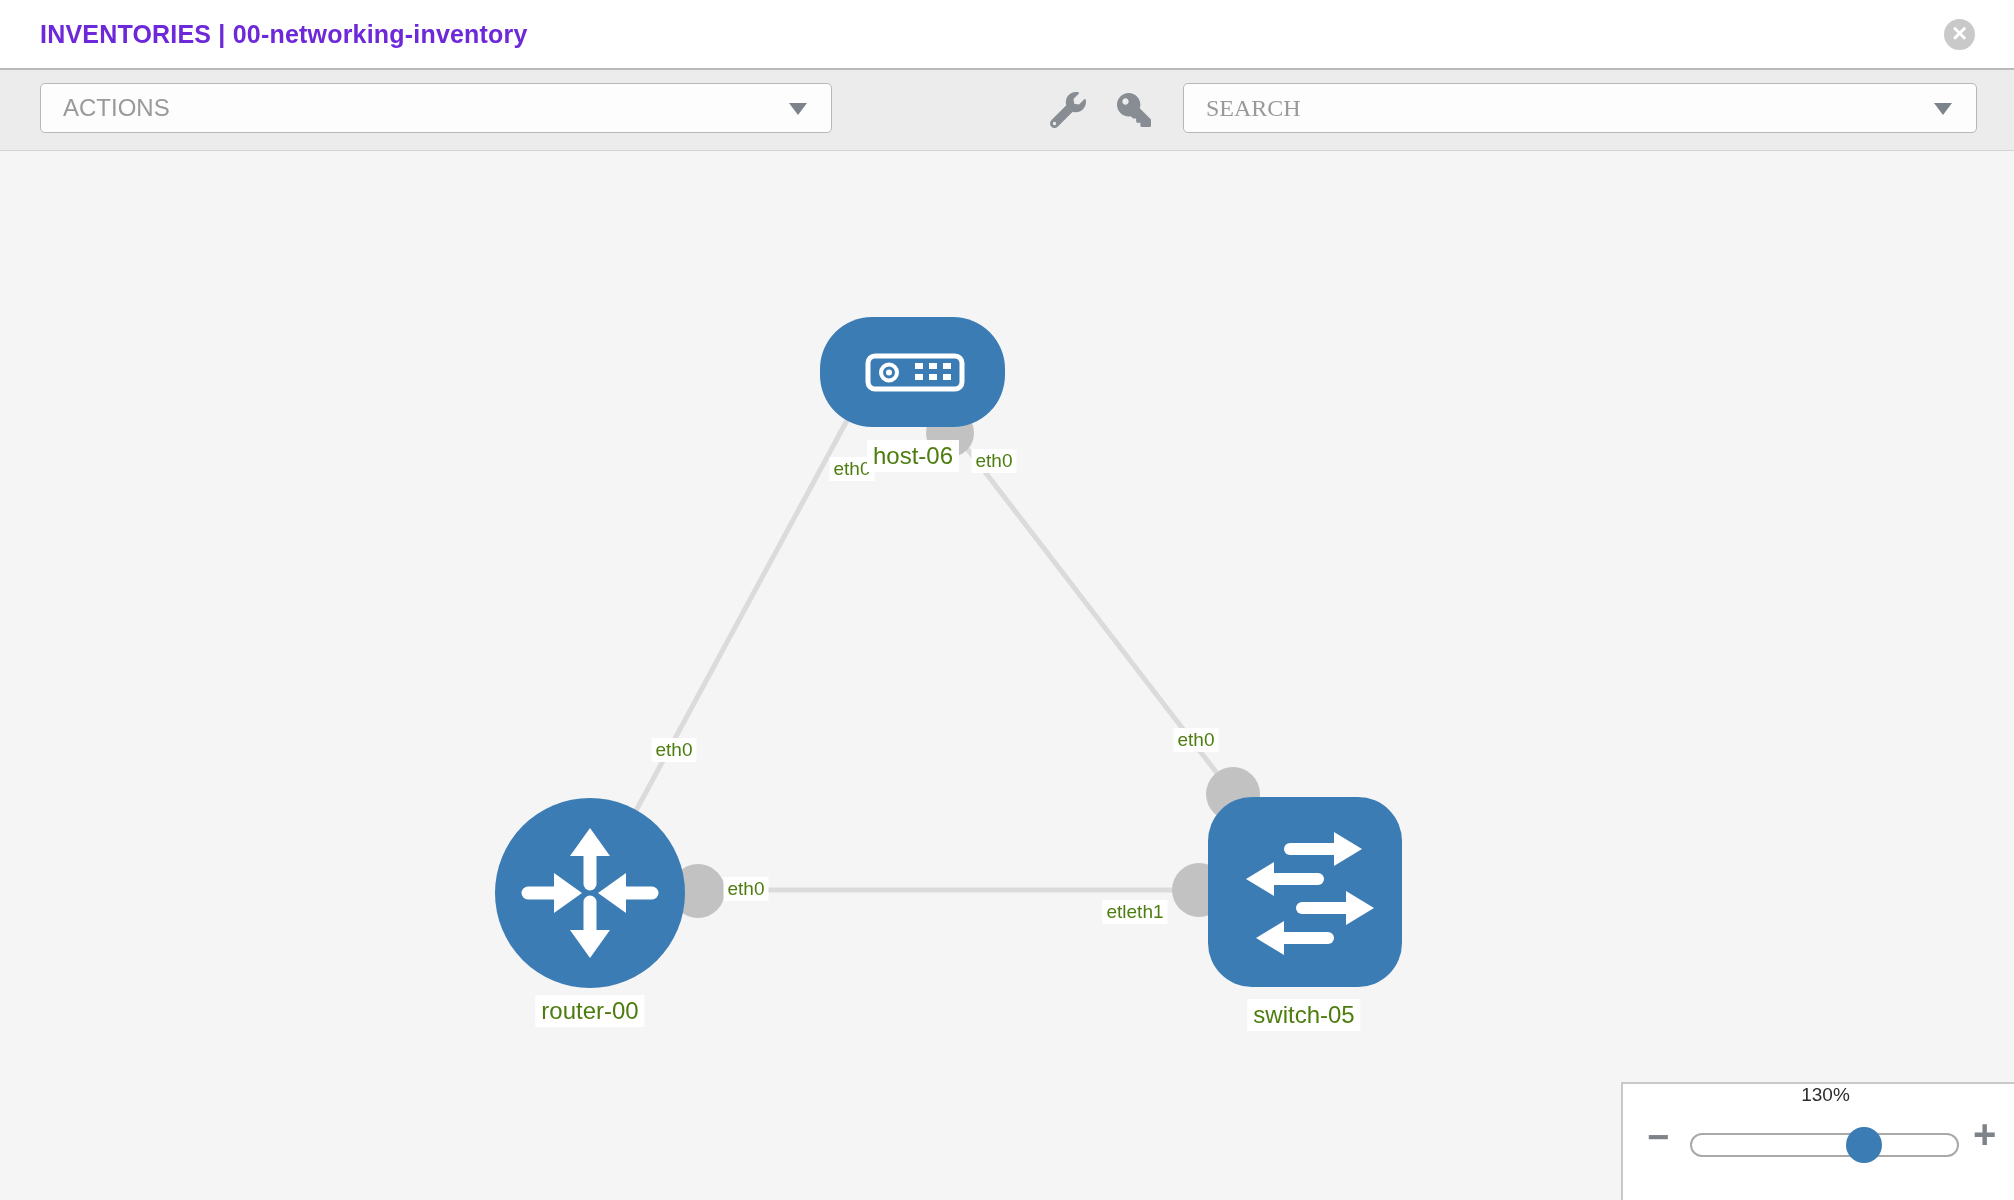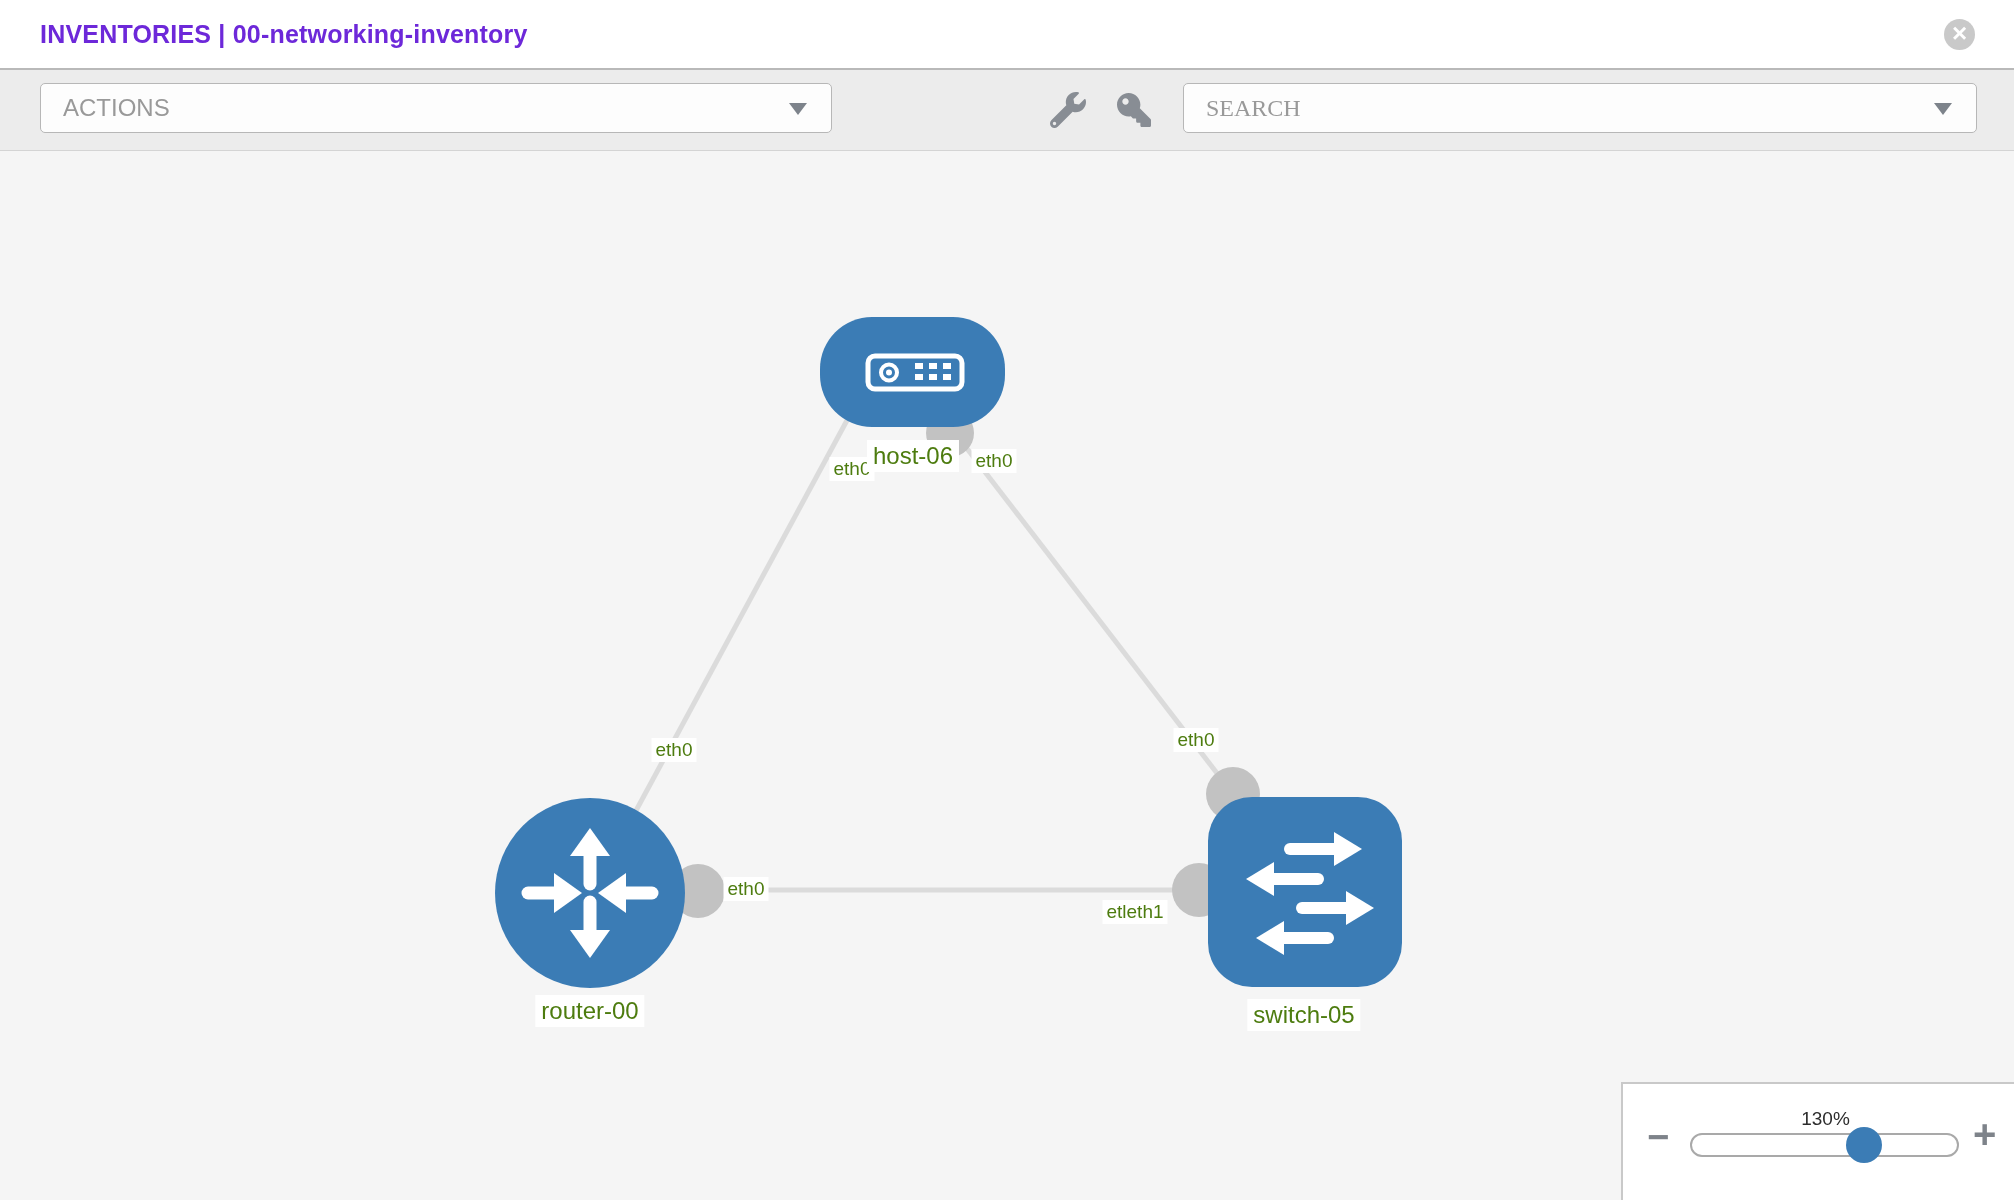--- a/index.html
+++ b/index.html
@@ -70,21 +70,21 @@
   .btn-wrench { left: 1046px; }
   .btn-key { left: 1112px; }
 
   
   .zoom-panel {
     position: absolute; left: 1621px; top: 1082px; width: 393px; height: 118px;
     background: #ffffff; border-top: 2px solid #c9c9c9; border-left: 2px solid #c9c9c9;
     z-index: 4;
   }
   .zoom-level {
-    position: absolute; left: 0; top: 24px; width: 100%;
+    position: absolute; left: 0; top: 0; width: 100%;
     text-align: center; padding-left: 14px;
     font-size: 19px; color: #2d2d2d;
   }
   .zoom-minus, .zoom-plus {
     position: absolute; color: #7e838a; font-weight: bold; cursor: pointer;
     line-height: 1;
   }
   .zoom-minus { left: 24px; top: 34px; font-size: 38px; }
   .zoom-plus  { left: 350px; top: 30px; font-size: 40px; }
   .zoom-track {

